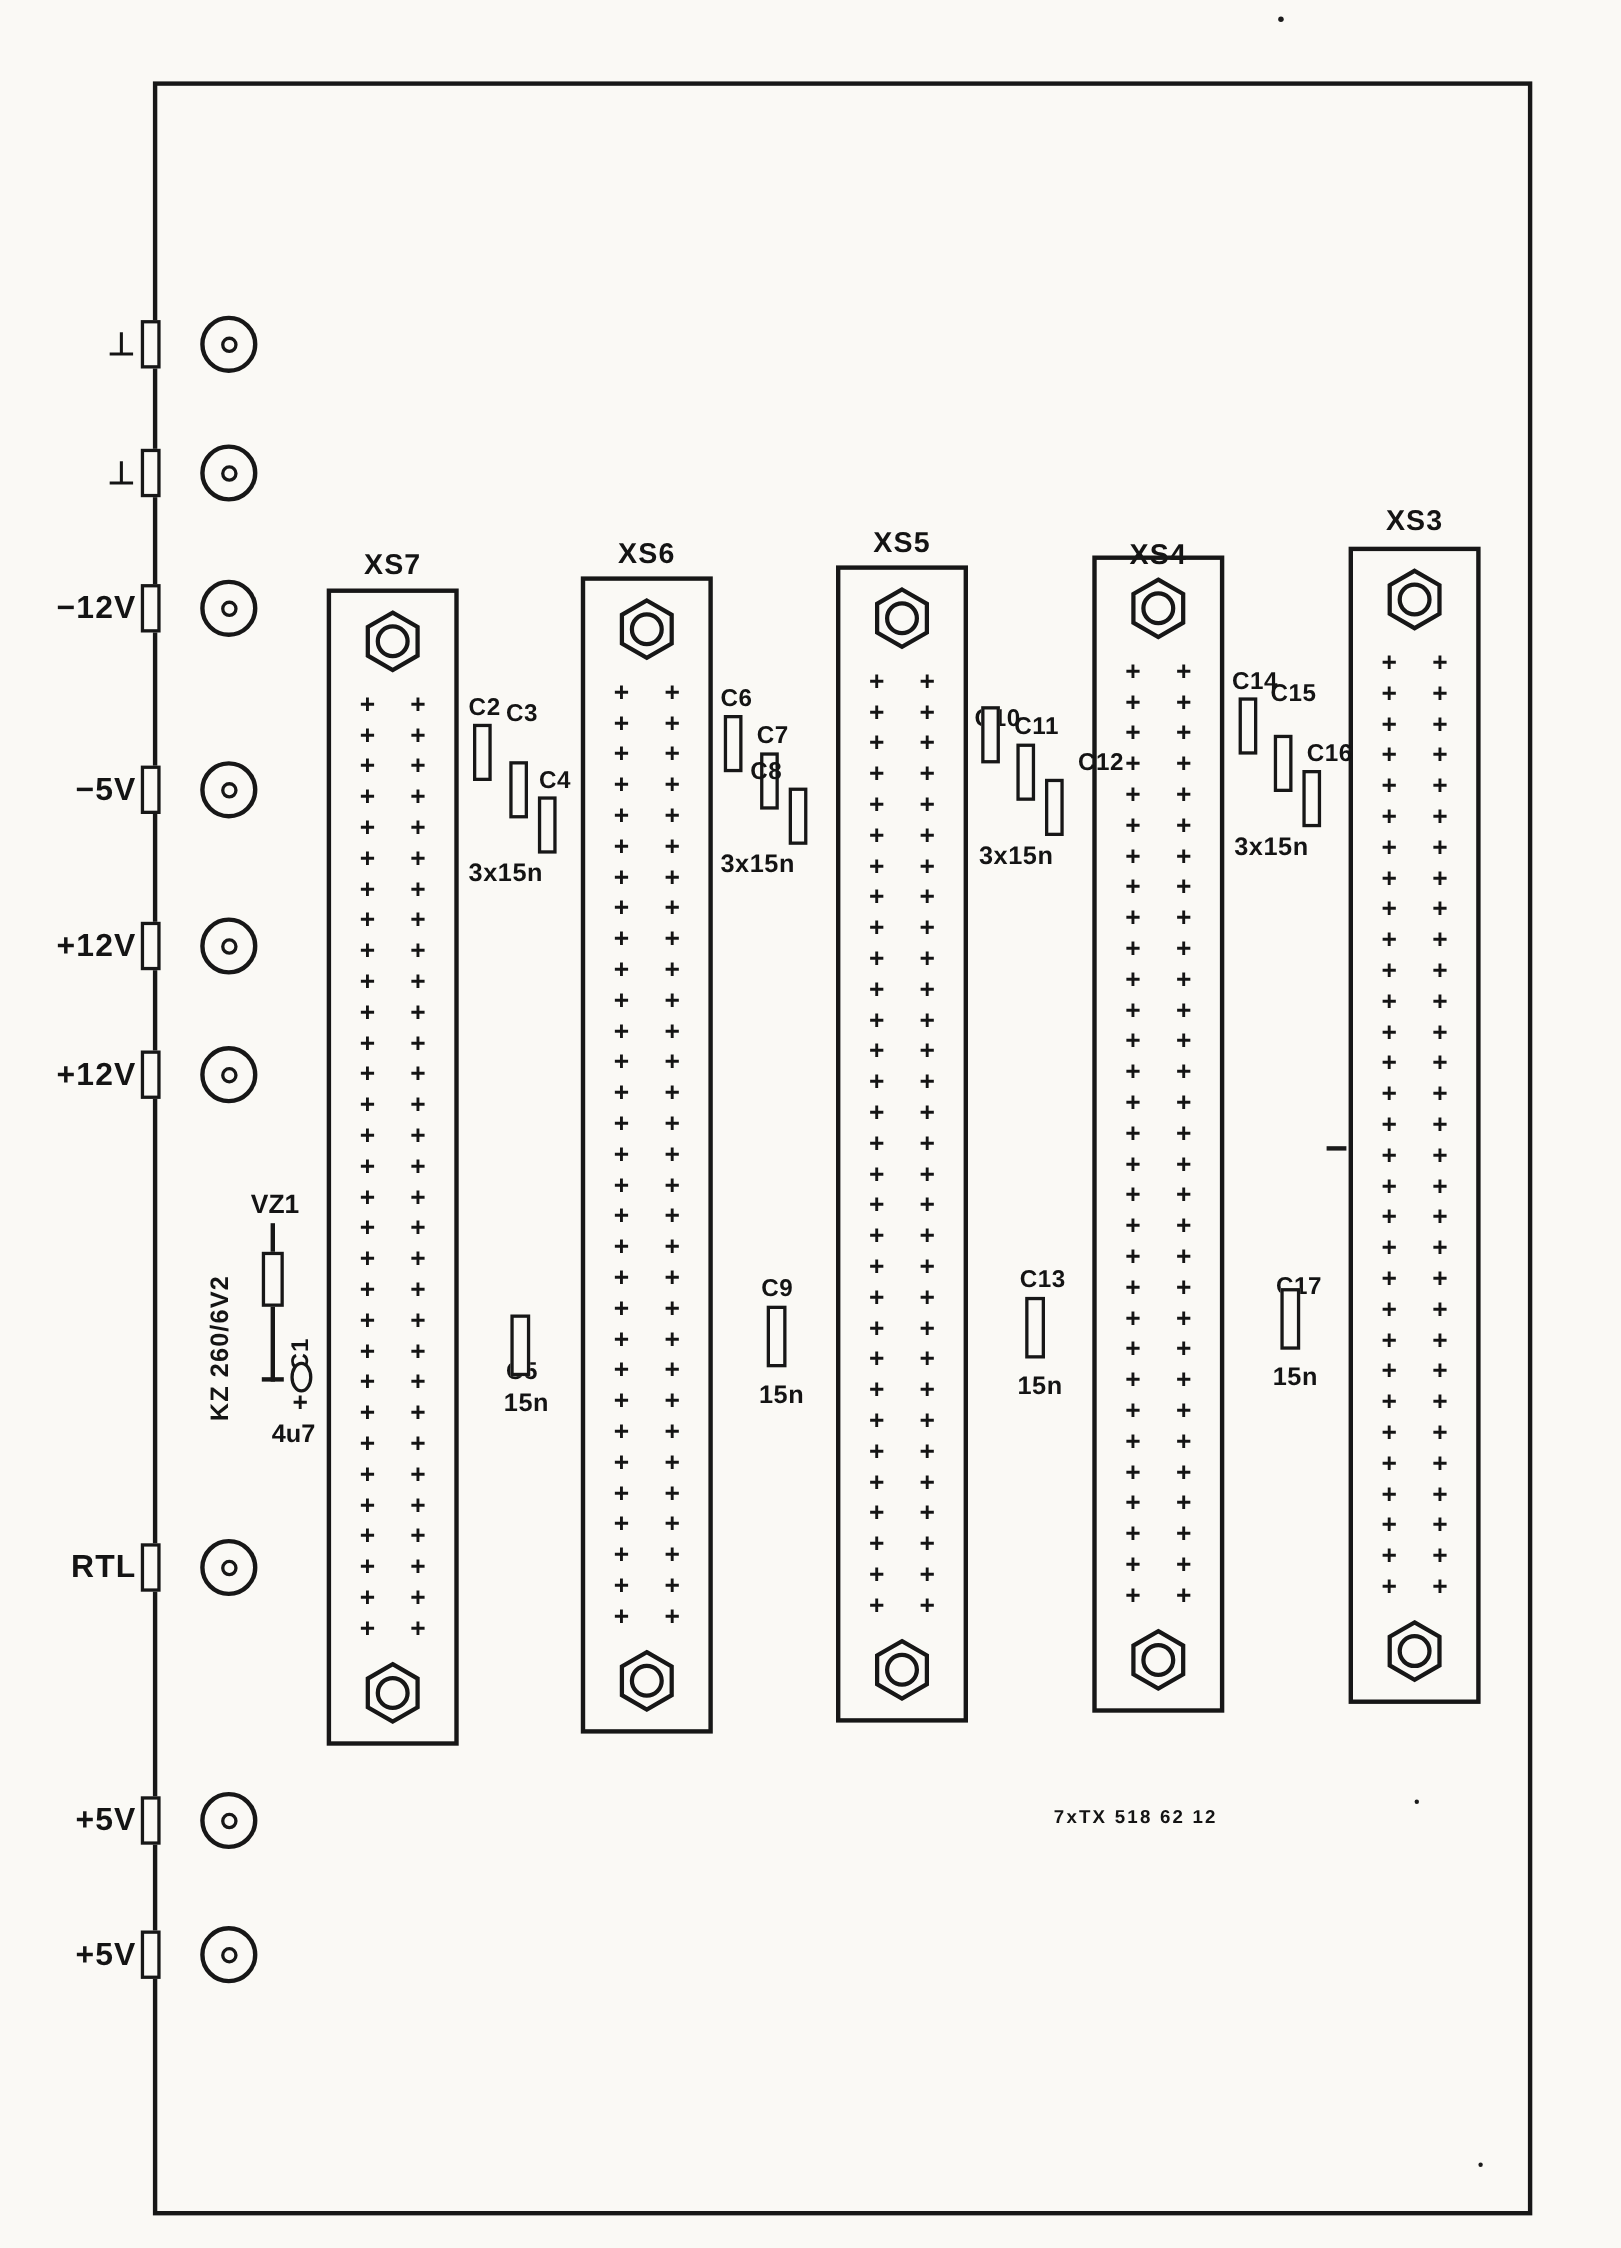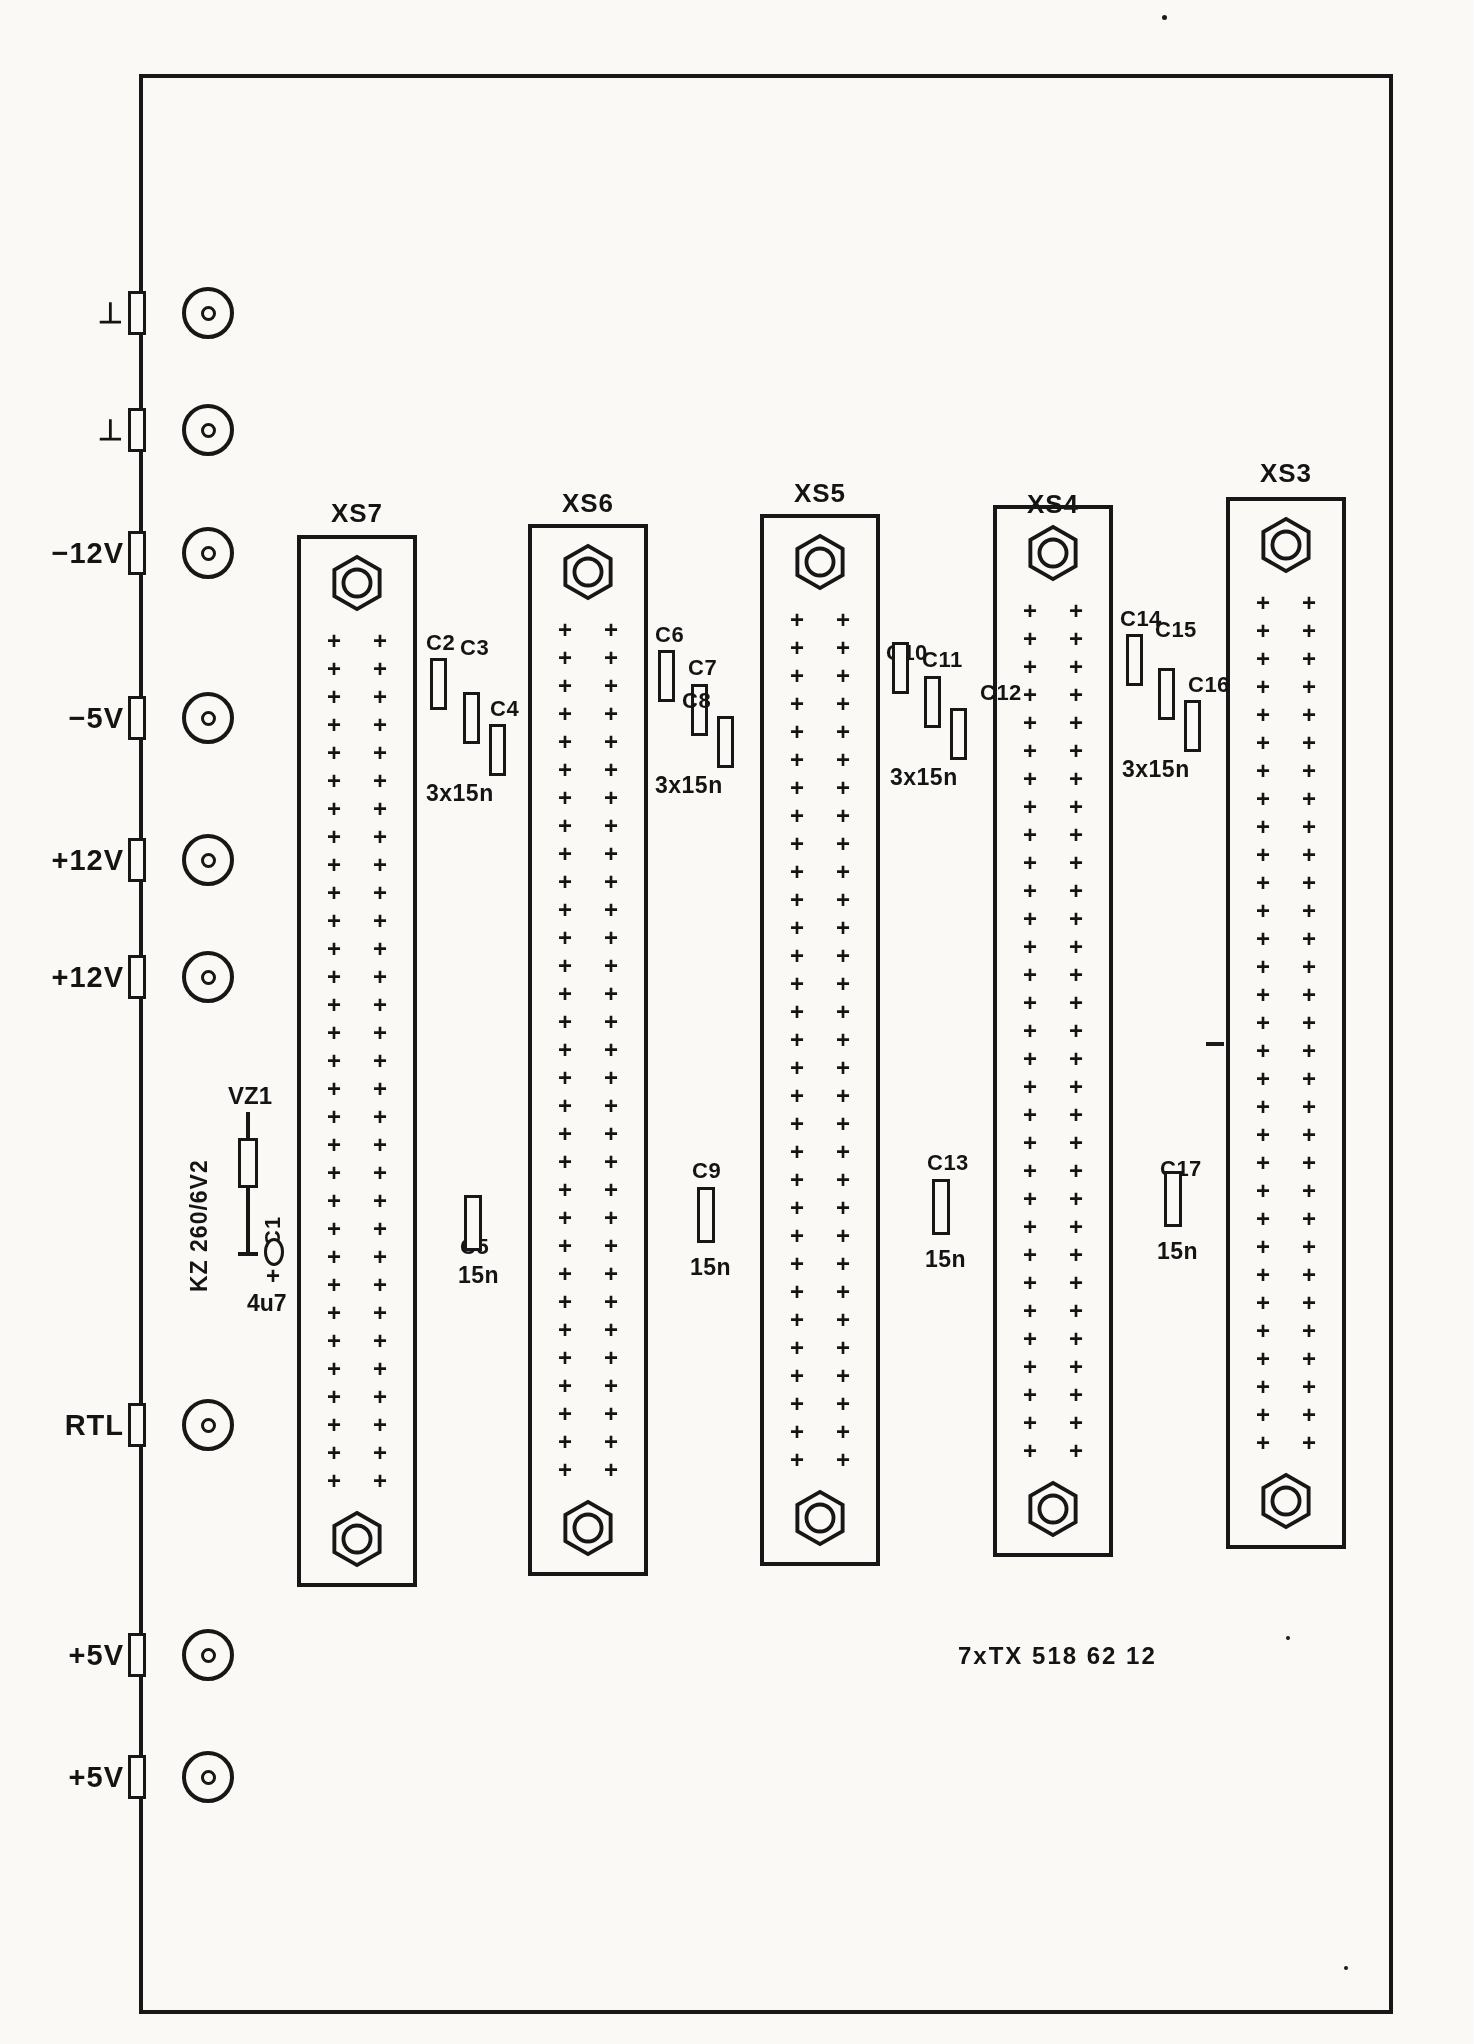--- a/index.html
+++ b/index.html
@@ -43,21 +43,21 @@
   .vz1-label{position:absolute;font-size:24px;font-weight:bold}
   .vz1-lead{position:absolute;width:4px;background:#171717}
   .vz1-body{position:absolute;width:20px;height:50px;border:3.5px solid #171717;background:#faf9f5}
   .vz1-tick{position:absolute;width:20px;height:4px;background:#171717}
   .vtext{position:absolute;writing-mode:vertical-rl;transform:rotate(180deg);font-size:23px;font-weight:bold;letter-spacing:1px;white-space:nowrap}
   .c1-ellipse{position:absolute;width:20px;height:28px;border:3.5px solid #171717;border-radius:50%;background:#faf9f5}
   .c1-plus{position:absolute;font-size:24px;font-weight:bold}
   .c1-val{position:absolute;font-size:23px;font-weight:bold}
 
   
-  .footer-note{position:absolute;font-size:24px;font-weight:bold;letter-spacing:2px;white-space:nowrap}
+  .footer-note{position:absolute;font-size:17px;font-weight:bold;letter-spacing:2px;white-space:nowrap}
 
   
   .speck{position:absolute;background:#1b1b1b;border-radius:50%}
   .dash{position:absolute;background:#1b1b1b}
 </style>
 </head>
 <body>
 
 <div id="board" class="abs"></div>
 

